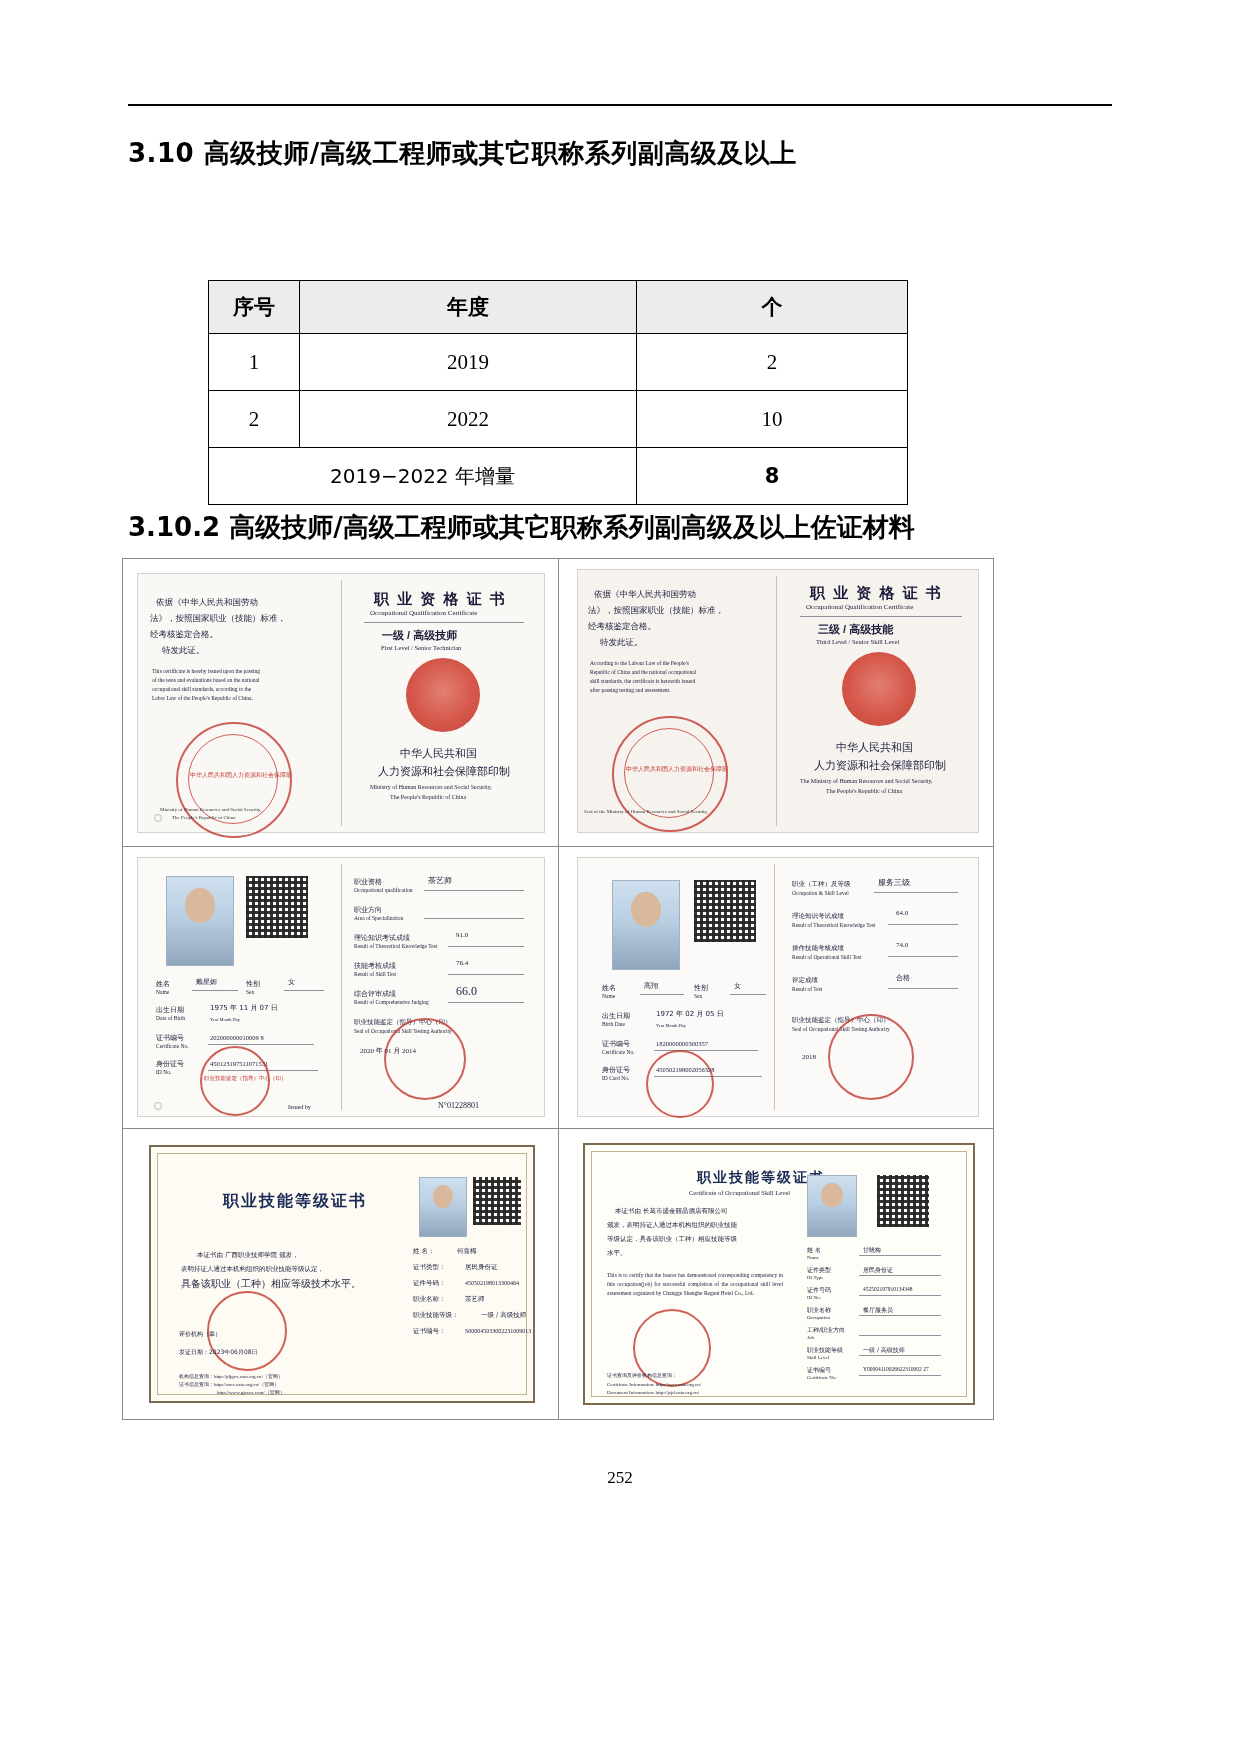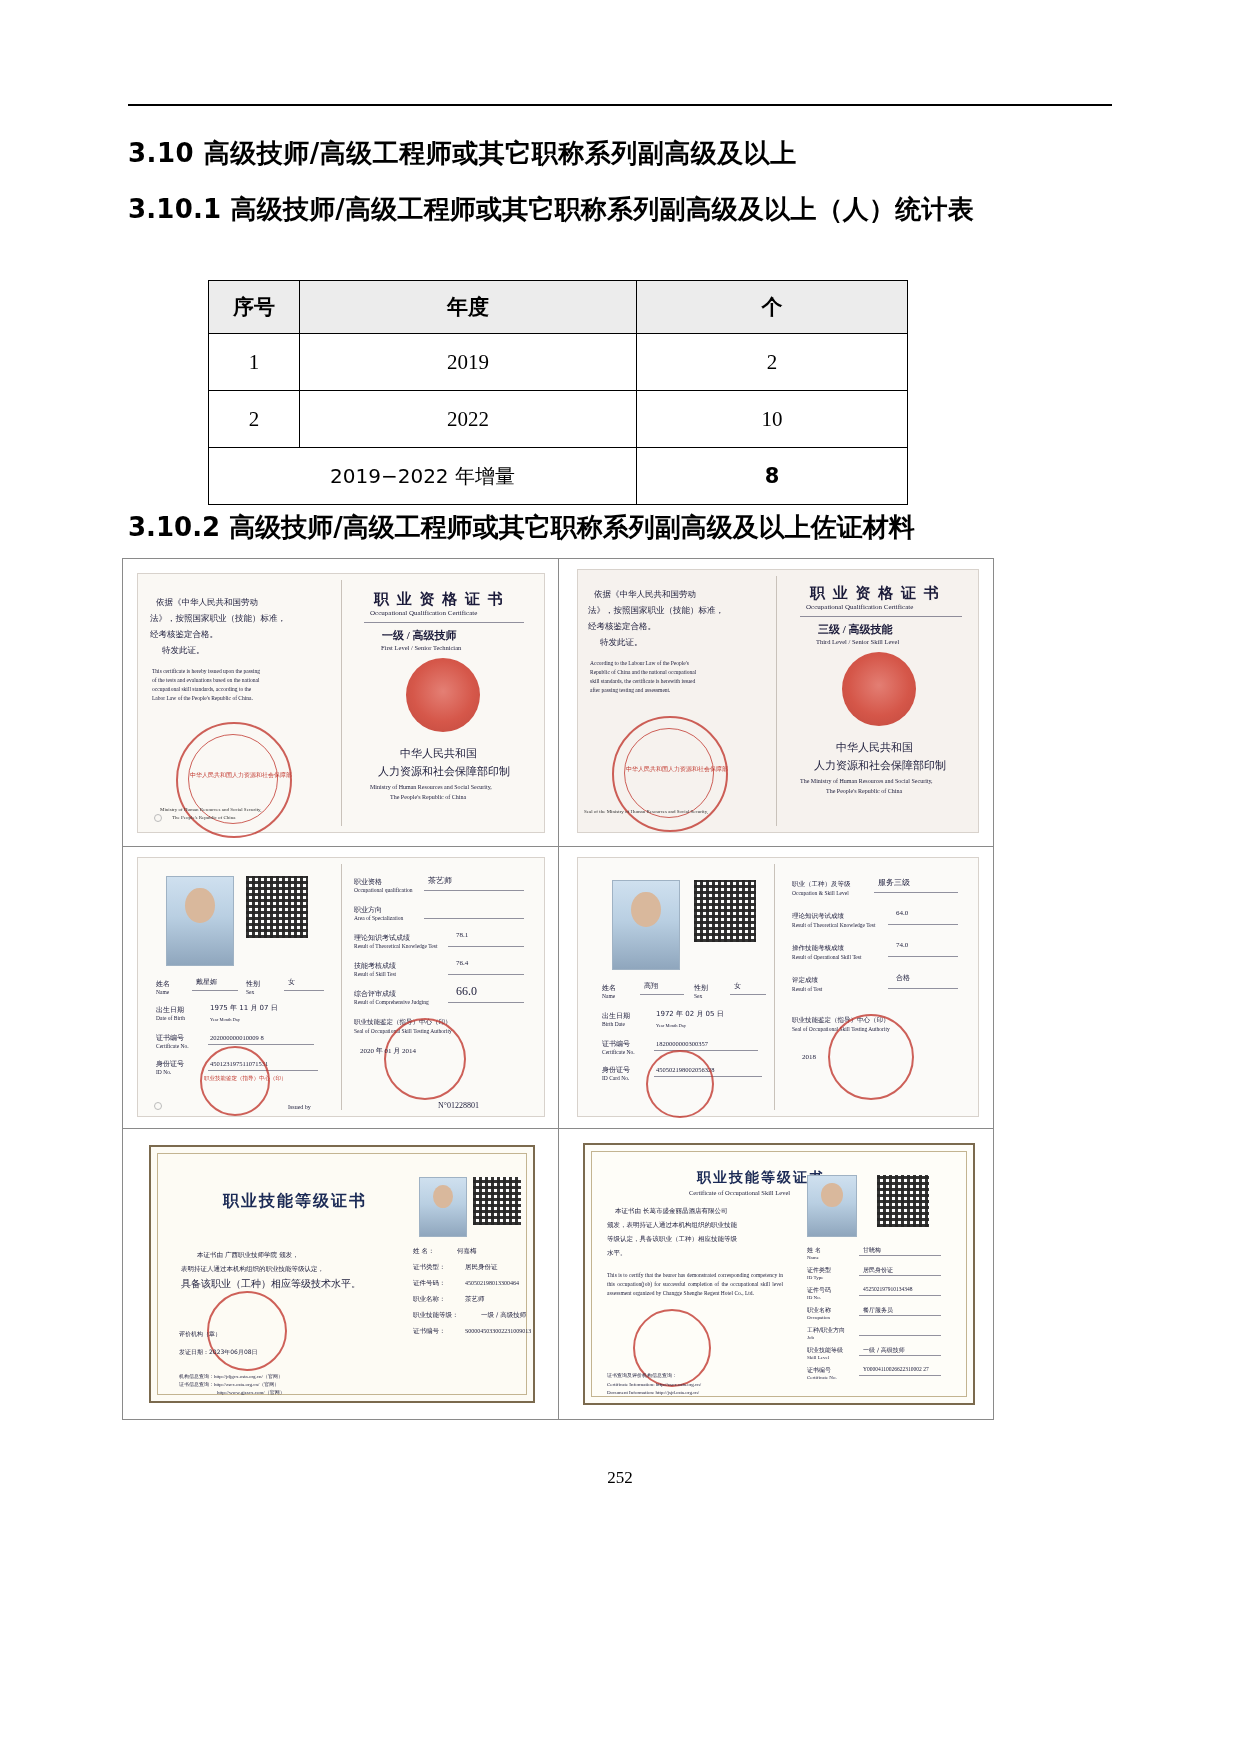--- a/index.html
+++ b/index.html
@@ -193,21 +193,21 @@
   .tiny-cn {
     position: absolute;
     font-size: 7px;
     line-height: 9px;
     color: #1b1b3a;
     font-family: "DejaVu Sans", "Liberation Sans", sans-serif;
     white-space: nowrap;
   }
   .title-cn {
     position: absolute;
-    font-family: Liberation Serif, serif;
+    font-family: Liberation Sans, sans-serif;
     color: #1b1b3a;
     white-space: nowrap;
     text-align: center;
   }
   .ornate {
     position: absolute;
     border: 2px solid #7b6a4e;
     background: #fffdf7;
   }
   .page-number {
@@ -222,21 +222,20 @@
   }
 </style>
 </head>
 <body>
 
 <div class="page">
 
   <div class="top-rule"></div>
 
   <div class="h2">3.10 高级技师/高级工程师或其它职称系列副高级及以上</div>
-  <div class="h3">3.10.1 高级技师/高级工程师或其它职称系列副高级及以上（人）统计表</div>
 
   <table class="stats">
     <thead>
       <tr>
         <th class="col-seq">序号</th>
         <th class="col-year">年度</th>
         <th class="col-num">个</th>
       </tr>
     </thead>
     <tbody>
@@ -372,21 +371,21 @@
         <div class="tiny" style="left:216px; top:29px;">Occupational qualification</div>
         <div class="tiny-cn" style="left:290px; top:18px; font-size:8px;">茶艺师</div>
         <div class="ruleline" style="left:286px; top:32px; width:100px;"></div>
 
         <div class="tiny-cn" style="left:216px; top:48px;">职业方向</div>
         <div class="tiny" style="left:216px; top:57px;">Area of Specialization</div>
         <div class="ruleline" style="left:286px; top:60px; width:100px;"></div>
 
         <div class="tiny-cn" style="left:216px; top:76px;">理论知识考试成绩</div>
         <div class="tiny" style="left:216px; top:85px;">Result of Theoretical Knowledge Test</div>
-        <div class="tiny" style="left:318px; top:74px; font-size:7px;">78.1</div>
+        <div class="tiny" style="left:318px; top:74px; font-size:7px;">91.0</div>
         <div class="ruleline" style="left:310px; top:88px; width:76px;"></div>
 
         <div class="tiny-cn" style="left:216px; top:104px;">技能考核成绩</div>
         <div class="tiny" style="left:216px; top:113px;">Result of Skill Test</div>
         <div class="tiny" style="left:318px; top:102px; font-size:7px;">76.4</div>
         <div class="ruleline" style="left:310px; top:116px; width:76px;"></div>
 
         <div class="tiny-cn" style="left:216px; top:132px;">综合评审成绩</div>
         <div class="tiny" style="left:216px; top:141px;">Result of Comprehensive Judging</div>
         <div class="tiny" style="left:318px; top:130px; font-size:12px;">66.0</div>

